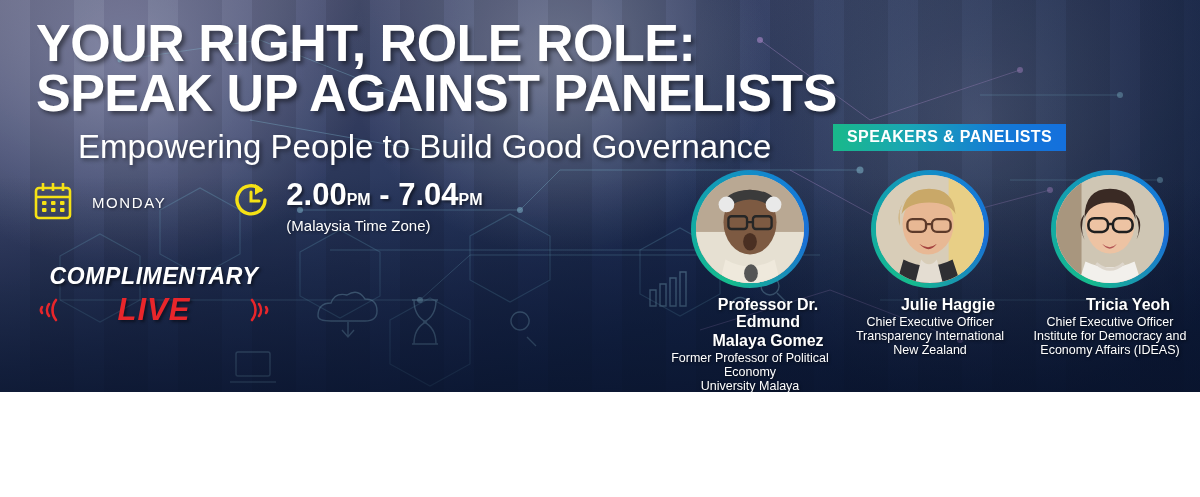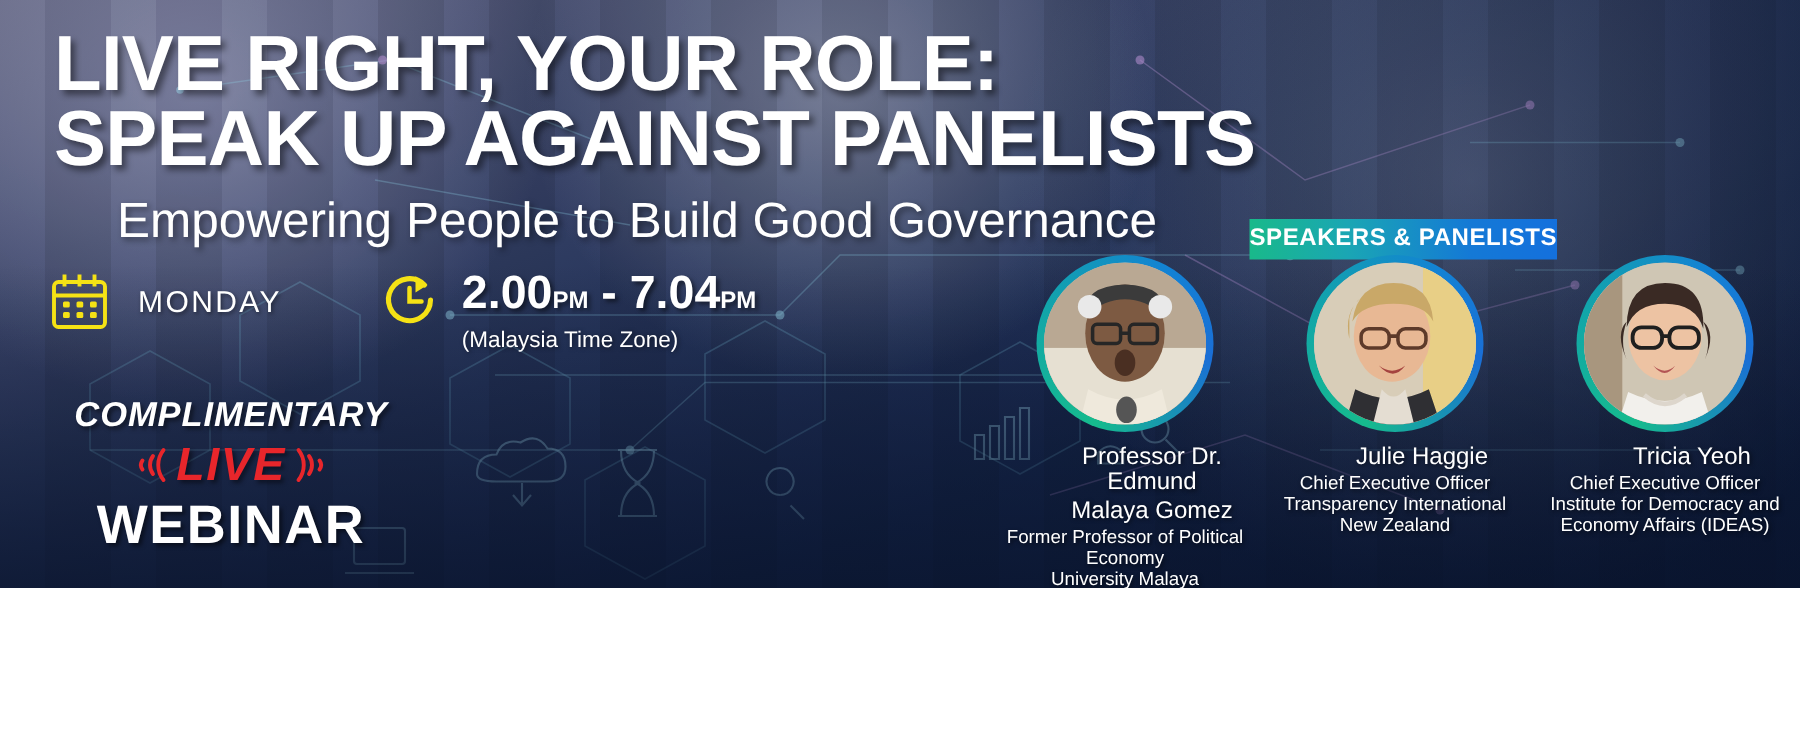--- a/index.html
+++ b/index.html
@@ -50,21 +50,21 @@
     text-shadow:2px 2px 4px rgba(0,0,0,.45);
     margin-left:45px;
   }
 
   
   .datetime-row { position:absolute; left:30px; top:178px; display:flex; align-items:flex-start; }
   .dt-group { display:flex; align-items:center; }
   .dt-icon { width:46px; height:46px; flex:none; }
   .dt-text { margin-left:12px; }
   .dow {
-    color:#fff; font-size:20px; letter-spacing:1.6px; font-weight:500;
+    color:#fff; font-size:15px; letter-spacing:1.6px; font-weight:500;
     text-shadow:1px 1px 3px rgba(0,0,0,.5); margin-bottom:-2px; padding-left:4px;
   }
   .date-main {
     color:#fff; font-size:33px; font-weight:bold; letter-spacing:.3px;
     white-space:nowrap; text-shadow:2px 2px 3px rgba(0,0,0,.5);
   }
   .date-main sup { font-size:16px; vertical-align:super; }
   .time-wrap { margin-left:62px; display:flex; align-items:flex-start; }
   .time-main {
     color:#fff; font-size:31px; font-weight:bold; white-space:nowrap;
@@ -73,48 +73,48 @@
   .time-main .ampm { font-size:16px; font-weight:bold;text-align:right; }
   .time-main .dash { color:#fff; }
   .tz { color:#fff; font-size:15px; line-height:17px; text-shadow:1px 1px 3px rgba(0,0,0,.5); }
 
   
   .comp-block { position:absolute; left:34px; top:263px; width:240px; text-align:center; }
   .comp-line {
     color:#fff; font-size:23px; font-weight:bold; font-style:italic;
     letter-spacing:.6px; text-shadow:2px 2px 3px rgba(0,0,0,.5);
   }
-  .live-row { display:flex; align-items:center; justify-content:center; gap:5px; margin:2px 0 1px; }
+  .live-row { display:flex; align-items:center; justify-content:space-between; gap:5px; margin:2px 0 1px; }
   .live-text {
     color:#e8262b; font-size:31px; font-weight:bold; font-style:italic; letter-spacing:1px;
     text-shadow:2px 2px 3px rgba(0,0,0,.45);
   }
   .webinar-line {
     color:#fff; font-size:36px; font-weight:bold; letter-spacing:1px;
     text-shadow:2px 2px 3px rgba(0,0,0,.5);
   }
 
   
   .speakers-badge {
-    position:absolute; left:833px; top:146px; padding:4px 0 5px;
+    position:absolute; left:833px; top:124px; padding:4px 14px 5px;
     background:linear-gradient(90deg,#19b98a 0%, #1aa6b4 32%, #1479d6 72%, #1470dd 100%);
     color:#fff; font-size:16px; font-weight:bold; letter-spacing:.4px; white-space:nowrap;
   }
   .speakers-row { position:absolute; left:660px; top:170px; width:540px; display:flex; }
   .speaker { width:180px; text-align:center; }
   .sp-ring {
     width:118px; height:118px; margin:0 auto 8px; border-radius:50%; padding:5px;
     background:conic-gradient(from 200deg,#16bb8d 0deg,#12a6a8 90deg,#1382d4 190deg,#1a6ed6 260deg,#16bb8d 360deg);
   }
   .sp-photo {
     width:100%; height:100%; border-radius:50%; overflow:hidden; position:relative;
     background:#cdbfb2;
   }
   .sp-name {
-    color:#fff; font-size:16px; font-weight:normal; line-height:17px;
+    color:#fff; font-size:16px; font-weight:bold; line-height:17px;
     text-shadow:1px 1px 3px rgba(0,0,0,.6); margin-bottom:2px;margin-left:36px;
   }
   .sp-role {
     color:#fff; font-size:12.5px; line-height:14px;
     text-shadow:1px 1px 3px rgba(0,0,0,.6);
   }
 
   
   .footer {
     position:absolute; left:0; top:392px; width:1200px; height:105px;
@@ -175,21 +175,21 @@
         <path d="M740 282 a7 7 0 1 1 .1 0 M732 302 q8-9 17 0 v7 h-17z"></path>
         <path d="M520 330 a9 9 0 1 1 .1 0 M527 337 l9 9"></path>
         <rect x="236" y="352" width="34" height="24" rx="2"></rect>
           <path d="M230 382 h46"></path>
       </g>
     </svg>
 
     <div class="hero-vignette"></div>
 
     <div class="title-block">
-      <div class="title-line">LIVE RIGHT, YOUR ROLE:</div>
+      <div class="title-line">YOUR RIGHT, ROLE ROLE:</div>
       <div class="title-line">SPEAK UP AGAINST PANELISTS</div>
     </div>
     <div class="subtitle">Empowering People to Build Good Governance</div>
 
     <div class="datetime-row">
 
       <div class="dt-group">
         <svg class="dt-icon" viewBox="0 0 46 46">
           <g stroke="#f5e215" stroke-width="2.6" fill="none">
             <rect x="6" y="10" width="34" height="30" rx="3"></rect>
@@ -238,21 +238,20 @@
         </svg>
         <div class="live-text">LIVE</div>
         <svg width="26" height="30" viewBox="0 0 26 30">
           <g stroke="#e8262b" stroke-width="2.6" fill="none" stroke-linecap="round">
             <path d="M4 5 a16 16 0 0 1 0 20"></path>
             <path d="M11 9 a10 10 0 0 1 0 12"></path>
             <path d="M18 12 a5 5 0 0 1 0 6"></path>
           </g>
         </svg>
       </div>
-      <div class="webinar-line">WEBINAR</div>
     </div>
 
     <div class="speakers-badge">SPEAKERS &amp; PANELISTS</div>
 
     <div class="speakers-row">
 
       <div class="speaker">
         <div class="sp-ring">
           <div class="sp-photo">
             <svg viewBox="0 0 110 110" width="100%" height="100%">

